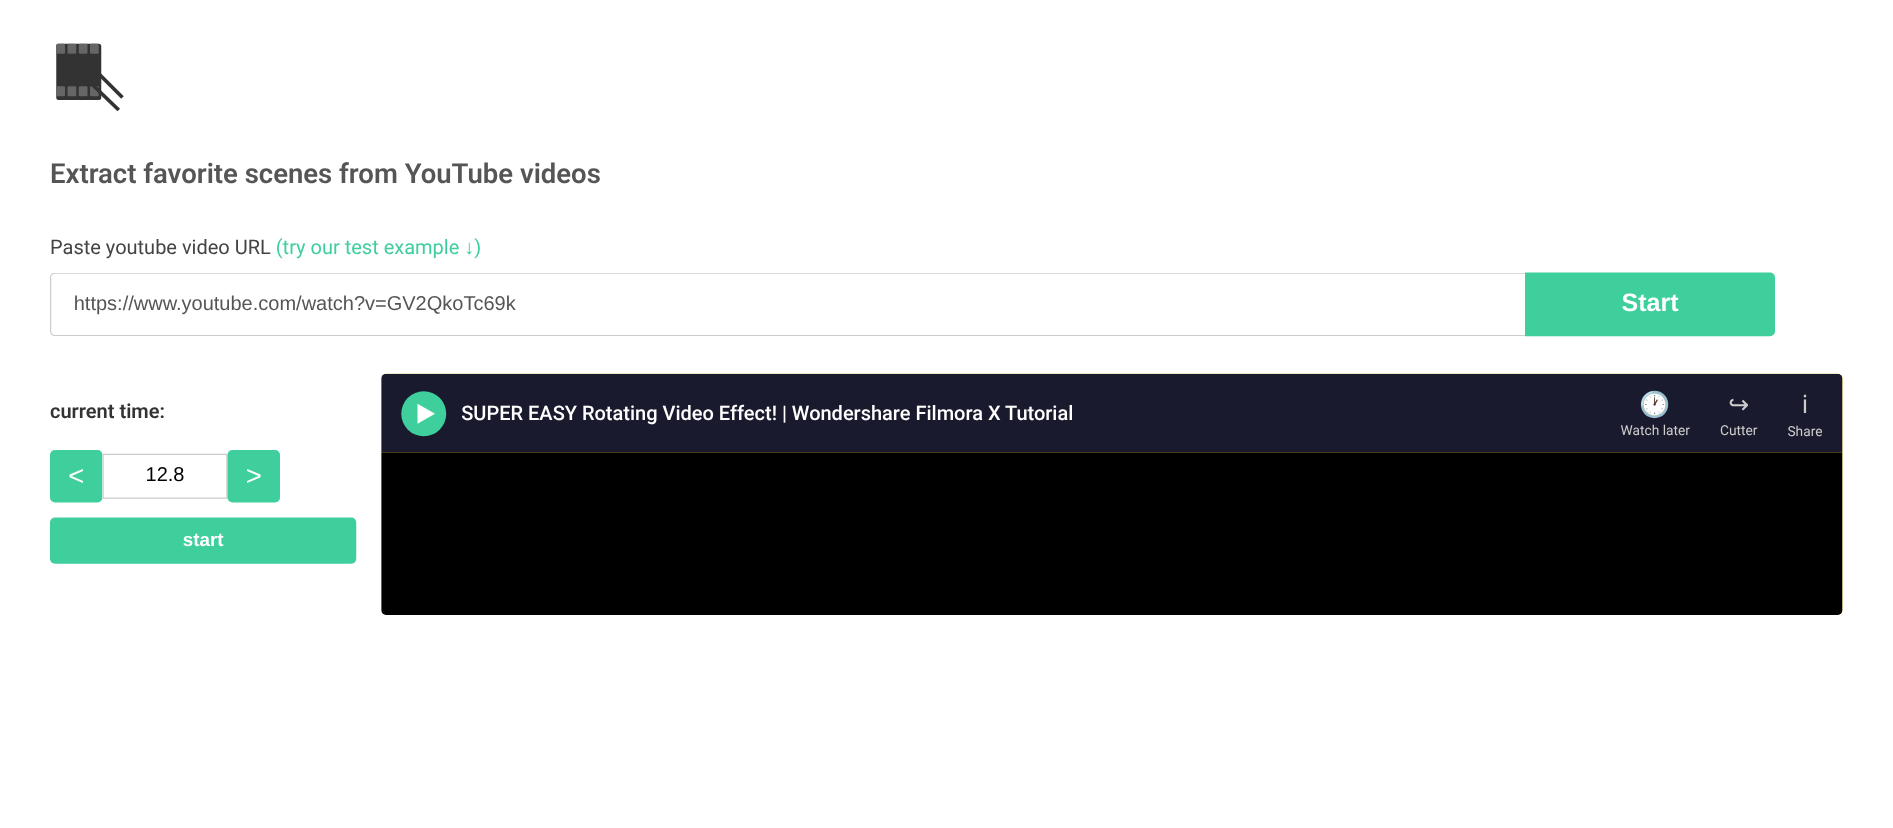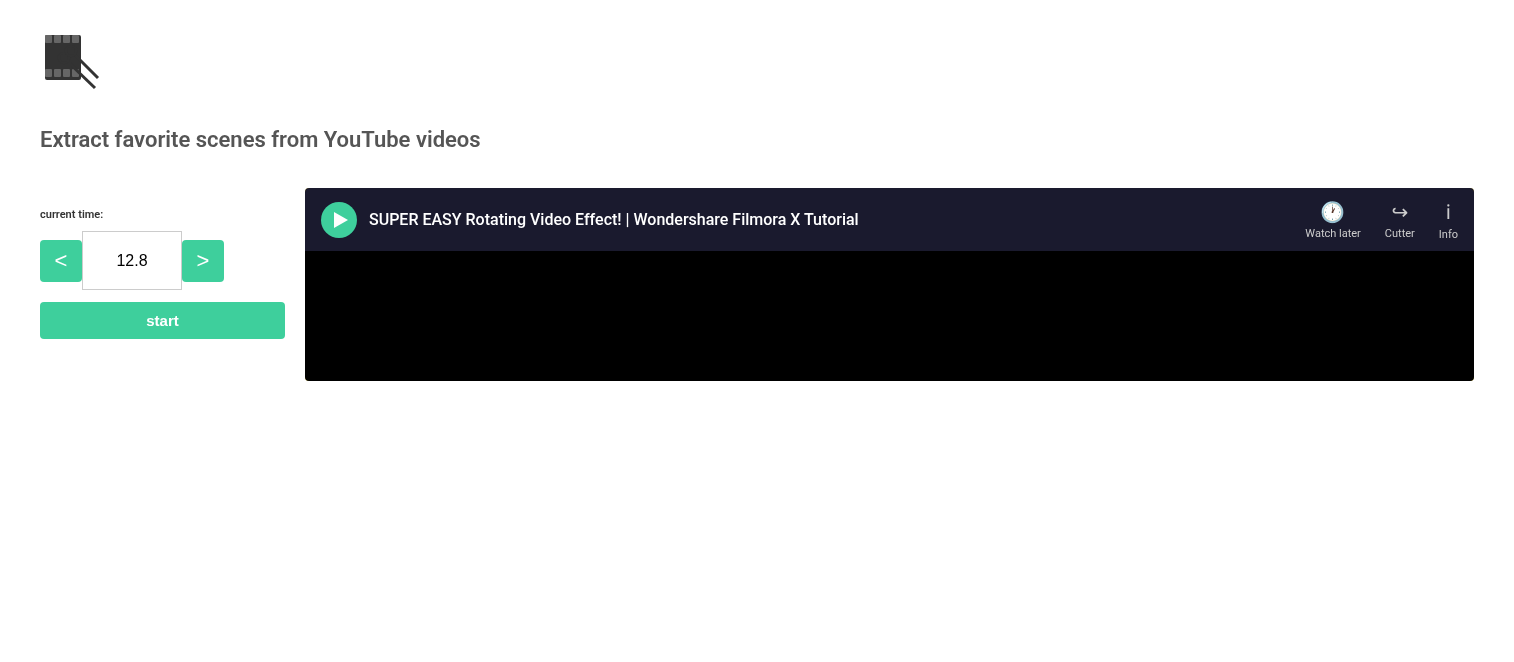--- a/index.html
+++ b/index.html
@@ -97,24 +97,24 @@
       margin-top: 20px;
     }
 
     .controls-panel {
       width: 265px;
       padding: 20px 20px 0 0;
       flex-shrink: 0;
     }
 
     .current-time-label {
-      font-size: 11px;
+      font-size: 16px;
       font-weight: 600;
       color: #333;
-      margin-bottom: 10px;
+      margin-bottom: 22px;
     }
 
     .time-stepper-row {
       display: flex;
       align-items: center;
       gap: 0;
       margin-bottom: 12px;
     }
 
     .stepper-btn {
@@ -130,21 +130,21 @@
       justify-content: center;
       border-radius: 4px;
     }
 
     .time-input {
       border: 1.5px solid #ccc;
       padding: 8px 12px;
       font-size: 16px;
       width: 100px;
       text-align: center;
-      height: 59px;
+      height: 36px;
       outline: none;
     }
 
     .start-end-row {
       display: flex;
       gap: 10px;
     }
 
     .start-end-btn {
       background: #3ecf9c;
@@ -254,20 +254,30 @@
         <line x1="28" y1="32" x2="55" y2="58" stroke="#333" stroke-width="3"></line>
         <line x1="35" y1="25" x2="58" y2="48" stroke="#333" stroke-width="3"></line>
         <circle cx="24" cy="28" r="5" fill="none" stroke="#333" stroke-width="2.5"></circle>
         <circle cx="31" cy="21" r="5" fill="none" stroke="#333" stroke-width="2.5"></circle>
       </svg>
     </div>
   </div>
 
   <p class="subtitle">Extract favorite scenes from YouTube videos</p>
 
+  <div class="url-section">
+    <div class="url-label">
+      <span>Paste youtube video URL</span>
+      <span class="test-link">(try our test example ↓)</span>
+    </div>
+    <div class="url-input-row">
+      <input type="text" class="url-input" value="https://www.youtube.com/watch?v=GV2QkoTc69k" style="">
+      <button class="start-button">Start</button>
+    </div>
+  </div>
 
   <div class="bottom-section">
 
     <div class="controls-panel">
       <div class="current-time-label">current time:</div>
       <div class="time-stepper-row">
         <button class="stepper-btn">&lt;</button>
         <input type="text" class="time-input" value="12.8" style="">
         <button class="stepper-btn">&gt;</button>
       </div>
@@ -289,21 +299,21 @@
           <div class="video-action-item">
             <span class="video-action-icon">🕐</span>
             <span class="action-label">Watch later</span>
           </div>
           <div class="video-action-item">
             <span class="video-action-icon">↪</span>
             <span class="action-label">Cutter</span>
           </div>
           <div class="video-action-item">
             <span class="video-action-icon">ℹ</span>
-            <span class="action-label">Info</span>
+            <span class="action-label">Share</span>
           </div>
         </div>
       </div>
       <div class="video-body"></div>
     </div>
 
   </div>
 </div>
 
 </body></html>

